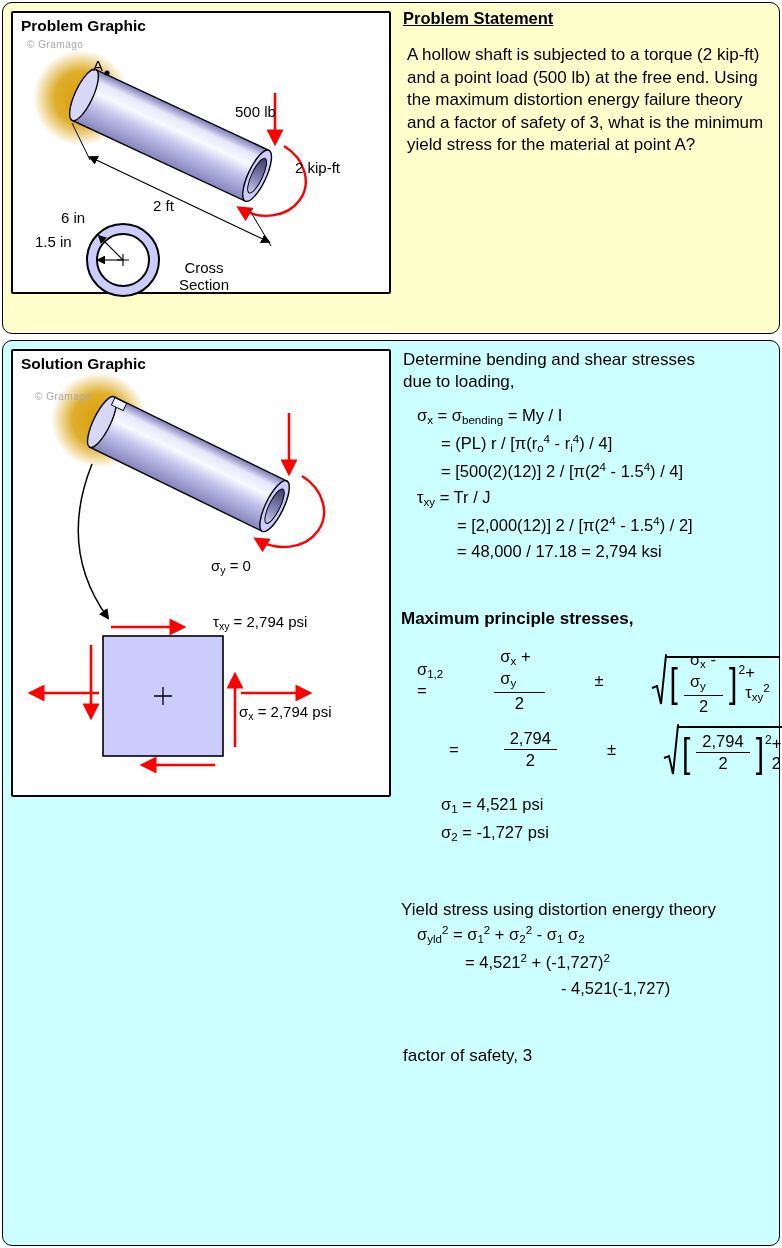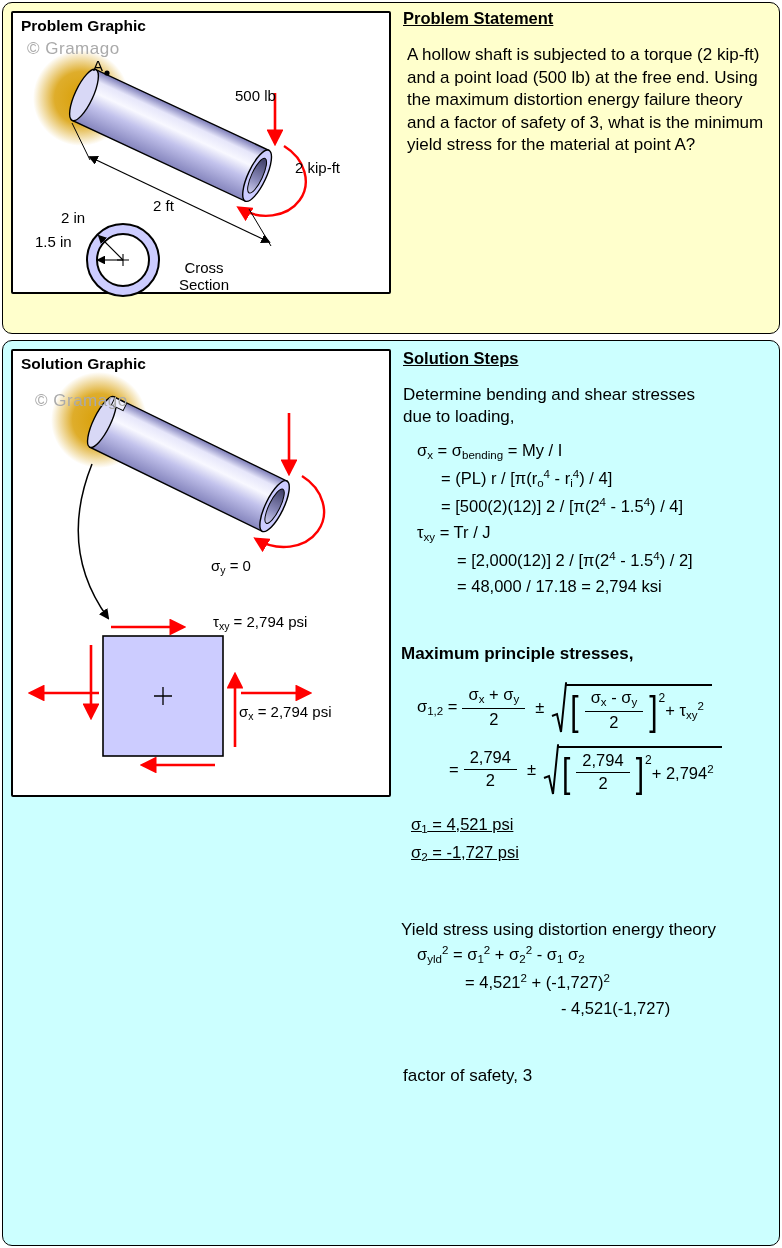--- a/index.html
+++ b/index.html
@@ -12,48 +12,48 @@
     position:absolute; left:2px; width:778px;
     border:1px solid #000; border-radius:10px;
   }
   .card.yellow { top:2px;   height:332px; background:var(--card-yellow,  #FFFFCC); }
   .card.cyan   { top:340px; height:906px; background:var(--card-cyan,    #CCFFFF); }
 
   .gbox { position:absolute; left:8px; top:8px; width:380px; background:#fff; border:2px solid #000; border-radius:2px; }
   .gbox.problem  { height:283px; }
   .gbox.solution { height:448px; }
   .gtitle { position:absolute; left:8px; top:4px; font-size:15.5px; font-weight:bold; }
-  .watermark { position:absolute; font-size:17px; color:var(--watermark-gray,#AAAAAA); letter-spacing:.5px; }
+  .watermark { position:absolute; font-size:10px; color:var(--watermark-gray,#AAAAAA); letter-spacing:.5px; }
   .gsvg { position:absolute; left:0; top:0; }
   .lbl { position:absolute; font-size:15px; white-space:nowrap; line-height:1.15; }
   .lbl.pre { white-space:pre-line; text-align:center; }
 
   .rcol-p { position:absolute; left:398px; top:6px; width:374px; }
   .steps  { position:absolute; left:398px; top:8px; width:378px; }
   .rtitle { font-size:16.5px; font-weight:bold; text-decoration:underline; margin:0 0 16px 2px; }
   .body-text { font-size:17px; line-height:1.33; margin:0 0 0 6px; width:360px; }
 
   .txt { font-size:17px; line-height:1.3; margin:0; }
   .intro { width:300px; margin:0 0 10px 2px; }
   .head2 { width:330px; }
   .eq { font-size:16.5px; line-height:1.52; margin:1px 0; }
   .sub { font-size:.7em; vertical-align:-.3em; }
   .sup { font-size:.7em; vertical-align:.5em; }
 
   .ind1  { margin-left:16px; }
   .ind2  { margin-left:40px; }
   .ind3  { margin-left:56px; }
-  .ind1b { margin-left:10px;text-decoration:underline; }
+  .ind1b { margin-left:40px; }
   .ind4  { margin-left:64px; }
   .ind5  { margin-left:160px; }
   .ind0  { margin-left:4px; }
   .mt-lg { margin-top:44px;font-weight:bold; }
   .mt-xl { margin-top:52px; }
 
-  .eqrow { display:flex; align-items:center; font-size:16.5px; }
+  .eqrow { display:flex; align-items:center; font-size:16.5px;gap:40px; }
   .eqrow.r1 { margin:16px 0 10px 16px; }
   .eqrow.r2 { margin:8px 0 16px 48px; }
   .frac { display:inline-flex; flex-direction:column; align-items:center; margin:0 5px; line-height:1.2; }
   .frac .num { border-bottom:1.6px solid #000; padding:0 6px 1px; }
   .frac .den { padding-top:1px; }
   .pm { margin:0 5px; }
   .root { display:inline-flex; align-items:flex-end; margin-left:2px; }
   .radsvg { flex:none; margin-right:-1px; display:block; }
   .radicand { display:inline-flex; align-items:center; border-top:2px solid #000; padding:2px 8px 0 3px; height:50px; }
   .bigbr { font-size:30px; line-height:1; font-weight:300; transform:scaleY(1.35); margin:0 1px; }
@@ -119,24 +119,24 @@
         <circle cx="110" cy="247" r="26" fill="#ffffff" stroke="#000" stroke-width="2"></circle>
         <path d="M 104,247 h 12 M 110,241 v 12" stroke="#000" stroke-width="1.1"></path>
         <line x1="110" y1="247" x2="86" y2="223" stroke="#000" stroke-width="1.1" marker-end="url(#p-arrB)"></line>
         <line x1="110" y1="247" x2="85" y2="247" stroke="#000" stroke-width="1.1" marker-end="url(#p-arrB)"></line>
       </g>
     </svg>
 
     <div class="gtitle">Problem Graphic</div>
     <div class="watermark" style="left:14px; top:26px;">© Gramago</div>
     <div class="lbl" style="left:80px; top:44px;">A</div>
-    <div class="lbl" style="left:222px; top:74px;">500 lb</div>
+    <div class="lbl" style="left:222px; top:90px;">500 lb</div>
     <div class="lbl" style="left:282px; top:146px;">2 kip-ft</div>
     <div class="lbl" style="left:140px; top:184px;">2 ft</div>
-    <div class="lbl" style="left:48px; top:196px;">2 in</div>
+    <div class="lbl" style="left:48px; top:196px;">6 in</div>
     <div class="lbl" style="left:22px; top:220px;">1.5 in</div>
     <div class="lbl pre" style="left:152px; top:246px; width:78px;">Cross
 Section</div>
   </div>
 
   <div class="rcol-p">
     <h2 class="rtitle">Problem Statement</h2>
     <p class="body-text">A hollow shaft is subjected to a torque (2 kip-ft) and a point load (500 lb) at the free end. Using the maximum distortion energy failure theory and a factor of safety of 3, what is the minimum yield stress for the material at point A?</p>
   </div>
 </section>
@@ -202,21 +202,20 @@
     </svg>
 
     <div class="gtitle">Solution Graphic</div>
     <div class="watermark" style="left:22px; top:40px;">© Gramago</div>
     <div class="lbl" style="left:198px; top:206px;"><span>σ</span><span class="sub">y</span><span> = 0</span></div>
     <div class="lbl" style="left:200px; top:262px;"><span>τ</span><span class="sub">xy</span><span> = 2,794 psi</span></div>
     <div class="lbl" style="left:226px; top:352px;"><span>σ</span><span class="sub">x</span><span> = 2,794 psi</span></div>
   </div>
 
   <div class="steps">
-    <h2 class="rtitle">Solution Steps</h2>
     <p class="txt intro">Determine bending and shear stresses due to loading,</p>
 
     <div class="eq ind1"><span>σ</span><span class="sub">x</span><span> = σ</span><span class="sub">bending</span><span> = My / I</span></div>
     <div class="eq ind2"><span>= (PL) r / [π(r</span><span class="sub">o</span><span class="sup">4</span><span> - r</span><span class="sub">i</span><span class="sup">4</span><span>) / 4]</span></div>
     <div class="eq ind2"><span>= [500(2)(12)] 2 / [π(2</span><span class="sup">4</span><span> - 1.5</span><span class="sup">4</span><span>) / 4]</span></div>
 
     <div class="eq ind1"><span>τ</span><span class="sub">xy</span><span> = Tr / J</span></div>
     <div class="eq ind3"><span>= [2,000(12)] 2 / [π(2</span><span class="sup">4</span><span> - 1.5</span><span class="sup">4</span><span>) / 2]</span></div>
     <div class="eq ind3"><span>= 48,000 / 17.18 = 2,794 ksi</span></div>
 

